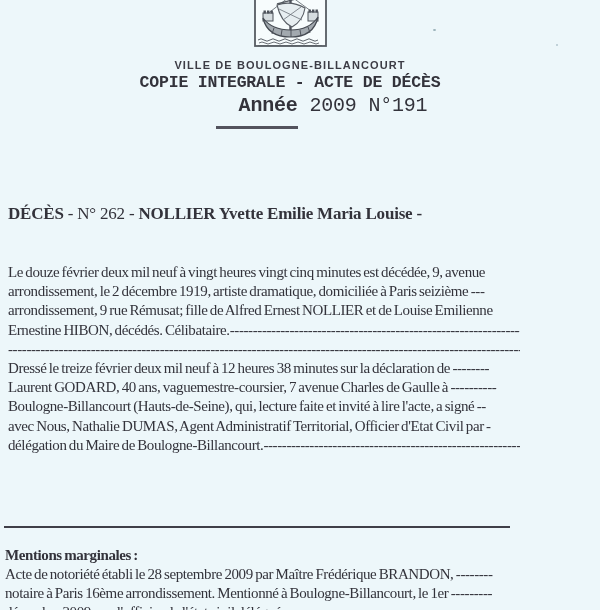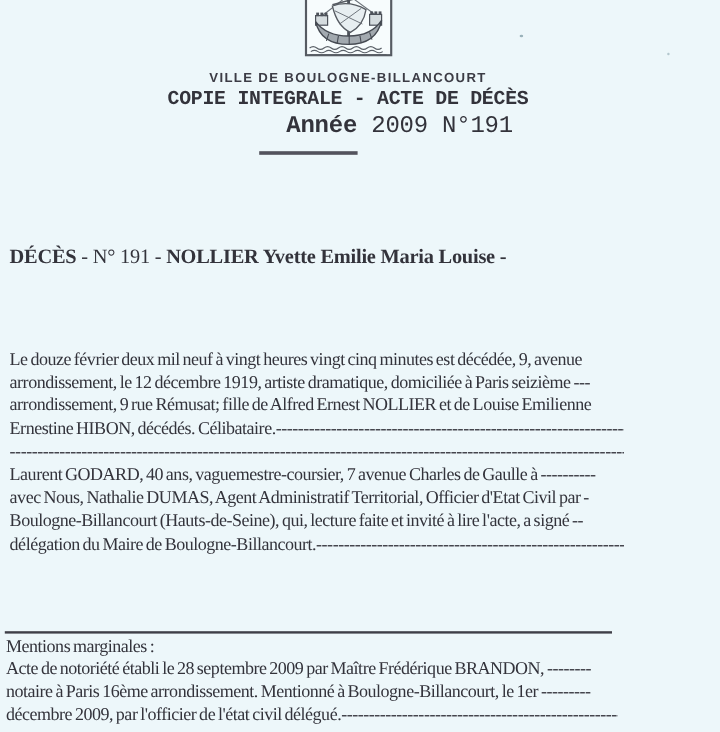--- a/index.html
+++ b/index.html
@@ -27,33 +27,32 @@
   .title{
     position:absolute;left:8px;top:204px;
     font-size:17px;letter-spacing:-0.2px;white-space:nowrap;
   }
   
   .bodyblock{
     position:absolute;left:8px;top:263px;width:512px;
     font-size:15px;line-height:19.2px;
     letter-spacing:-0.4px;word-spacing:-1px;
     overflow:hidden;
-    margin-top:28px;
   }
   .bodyblock .line{white-space:nowrap;}
   
   .rule2{position:absolute;left:4px;top:526px;width:506px;height:2px;background:#3f3f48;}
   .mentions{
     position:absolute;left:5px;top:530px;width:510px;
     font-size:15px;line-height:19px;
     letter-spacing:-0.4px;word-spacing:-1px;
     overflow:hidden;
   }
   .mentions .line{white-space:nowrap;}
-  .mentions .heading{font-weight:400;}
+  .mentions .heading{font-weight:700;margin-top:16px;}
   
   .speck{position:absolute;border-radius:50%;background:#9ab2ba;}
   .speck1{left:433px;top:29px;width:3px;height:2px;}
   .speck2{left:556px;top:44px;width:2px;height:2px;opacity:.7;}
   b{font-weight:700;}
 </style>
 </head>
 <body>
 
 <div class="page">
@@ -92,31 +91,32 @@
       <path d="M7 43 q3 -2 6 0 t6 0 t6 0 t6 0 t6 0 t6 0 t6 0 t6 0 t6 0 t6 0" fill="none" stroke="#5b6168" stroke-width="0.9"></path>
       <line x1="6" y1="45.5" x2="70" y2="45.5" stroke="#5b6168" stroke-width="0.9"></line>
     </svg>
   </div>
 
   <div class="hdr hdr-city">VILLE DE BOULOGNE-BILLANCOURT</div>
   <div class="hdr hdr-doc">COPIE INTEGRALE - ACTE DE DÉCÈS</div>
   <div class="hdr hdr-year"><b>Année</b><span> 2009 N°191</span></div>
   <div class="hdr-rule"></div>
 
-  <div class="title"><b>DÉCÈS</b><span> - N° 191 -  </span><b>NOLLIER Yvette Emilie Maria Louise  -</b></div>
+  <div class="title"><b>DÉCÈS</b><span> - N° 262 -  </span><b>NOLLIER Yvette Emilie Maria Louise  -</b></div>
 
   <div class="bodyblock">
     <div class="line">Le douze février deux mil neuf à vingt heures vingt cinq minutes est décédée, 9, avenue</div>
-    <div class="line">arrondissement, le 12 décembre 1919, artiste dramatique, domiciliée à Paris seizième ---</div>
+    <div class="line">arrondissement, le 2 décembre 1919, artiste dramatique, domiciliée à Paris seizième ---</div>
     <div class="line">arrondissement, 9 rue Rémusat; fille de Alfred Ernest NOLLIER et de Louise Emilienne</div>
     <div class="line">Ernestine HIBON, décédés. Célibataire.--------------------------------------------------------------------</div>
     <div class="line">------------------------------------------------------------------------------------------------------------------------</div>
+    <div class="line">Dressé le treize février deux mil neuf à 12 heures 38 minutes sur la déclaration de --------</div>
     <div class="line">Laurent GODARD, 40 ans, vaguemestre-coursier, 7 avenue Charles de Gaulle à ----------</div>
+    <div class="line">Boulogne-Billancourt (Hauts-de-Seine), qui, lecture faite et invité à lire l'acte, a signé --</div>
     <div class="line">avec Nous, Nathalie DUMAS, Agent Administratif Territorial, Officier d'Etat Civil par -</div>
-    <div class="line">Boulogne-Billancourt (Hauts-de-Seine), qui, lecture faite et invité à lire l'acte, a signé --</div>
     <div class="line">délégation du Maire de Boulogne-Billancourt.------------------------------------------------------------</div>
   </div>
 
   <div class="rule2"></div>
   <div class="mentions">
     <div class="line heading">Mentions marginales :</div>
     <div class="line">Acte de notoriété établi le 28 septembre 2009 par Maître Frédérique BRANDON, --------</div>
     <div class="line">notaire à Paris 16ème arrondissement. Mentionné à Boulogne-Billancourt, le 1er ---------</div>
     <div class="line">décembre 2009, par l'officier de l'état civil délégué.-------------------------------------------------------</div>
   </div>

